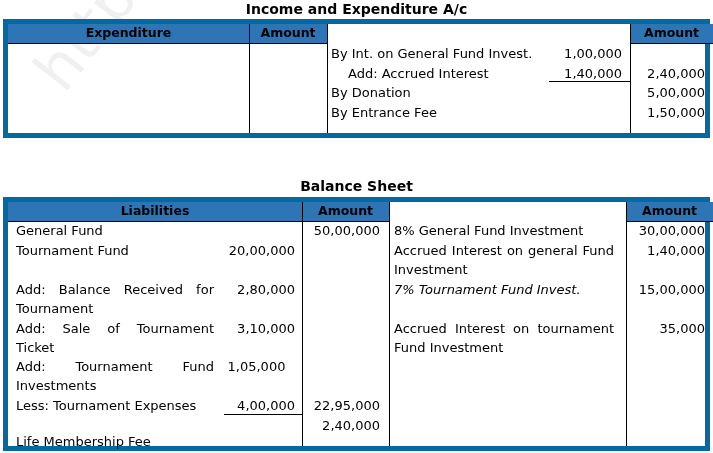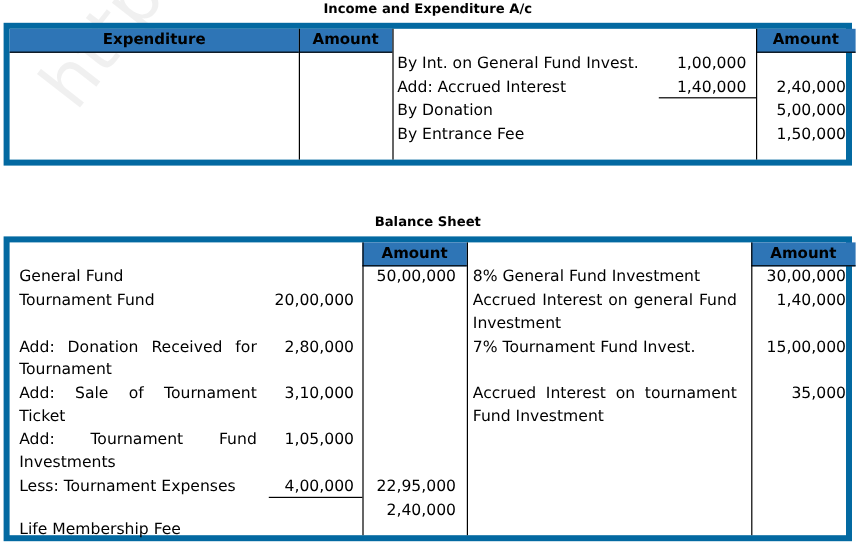--- a/index.html
+++ b/index.html
@@ -1,18 +1,18 @@
 <!DOCTYPE html>
 <html><head>
 <meta charset="utf-8">
 <style>
   html, body { margin: 0; padding: 0; background: #ffffff; }
   body { width: 713px; height: 453px; position: relative; overflow: hidden;
          font-family: "DejaVu Sans", "Liberation Sans", sans-serif; font-size: 13px; color: #000; }
-  .title { position: absolute; font-weight: bold; font-size: 11px; text-align: center; }
+  .title { position: absolute; font-weight: bold; font-size: 14px; text-align: center; }
   .box { position: absolute; border: 5px solid #0369a1; box-sizing: border-box; padding-left: 20px; }
   .hdr { position: absolute; background: #2e75b6; color: #000; font-weight: bold; font-size: 12.5px;
          text-align: center; line-height: 18px; border-bottom: 1px solid #000; box-sizing: border-box; top: 0; height: 20px; }
   .vline { position: absolute; top: 0; bottom: 0; width: 1px; background: #000; }
   .t { position: absolute; white-space: nowrap; line-height: 19px; }
   .r { text-align: right; }
   .ul { position: absolute; height: 1px; background: #000; }
   .watermark { position: absolute; left: 20px; top: 60px; font-size: 60px; color: rgba(0,0,0,0.06);
                transform: rotate(-52deg); transform-origin: left top; white-space: nowrap; pointer-events: none; }
 </style>
@@ -28,65 +28,66 @@
   <div class="hdr" style="left:622px;width:83px;">Amount</div>
   <div class="vline" style="left:241px;"></div>
   <div class="vline" style="left:319px;"></div>
   <div class="vline" style="left:622px;"></div>
 
   <div>
     <span class="t" style="left:323px;top:20px;">By Int. on General Fund Invest.</span>
     <span class="t r" style="left:540px;width:74px;top:20px;">1,00,000</span>
   </div>
   <div>
-    <span class="t" style="left:323px;top:40px;">Add: Accrued Interest</span>
+    <span class="t" style="left:340px;top:40px;">Add: Accrued Interest</span>
     <span class="t r" style="left:540px;width:74px;top:40px;">1,40,000</span>
     <span class="t r" style="left:625px;width:72px;top:40px;">2,40,000</span>
   </div>
   <div class="ul" style="left:541px;width:81px;top:57px;"></div>
   <div>
     <span class="t" style="left:323px;top:59px;">By Donation</span>
     <span class="t r" style="left:625px;width:72px;top:59px;">5,00,000</span>
   </div>
   <div>
     <span class="t" style="left:323px;top:79px;">By Entrance Fee</span>
     <span class="t r" style="left:625px;width:72px;top:79px;">1,50,000</span>
   </div>
 </div>
 
 <div class="title" style="left:0;width:713px;top:178px;">Balance Sheet</div>
 <div class="box" style="left:3px;top:197px;width:707px;height:254px;">
+  <div class="hdr" style="left:0;width:294px;">Liabilities</div>
   <div class="hdr" style="left:294px;width:87px;">Amount</div>
   <div class="hdr" style="left:618px;width:87px;">Amount</div>
   <div class="vline" style="left:294px;"></div>
   <div class="vline" style="left:381px;"></div>
   <div class="vline" style="left:618px;"></div>
 
   <div>
     <span class="t" style="left:8px;top:19px;">General Fund</span>
     <span class="t r" style="left:297px;width:75px;top:19px;text-align:right;">50,00,000</span>
   </div>
   <div>
     <span class="t" style="left:8px;top:39px;">Tournament Fund</span>
     <span class="t r" style="left:210px;width:77px;top:39px;">20,00,000</span>
   </div>
   <div>
-    <span class="t" style="left:8px;top:78px;width:198px;text-align:justify;text-align-last:justify;">Add: Donation Received for</span>
+    <span class="t" style="left:8px;top:78px;width:198px;text-align:justify;text-align-last:justify;">Add: Balance Received for</span>
     <span class="t" style="left:8px;top:97px;">Tournament</span>
     <span class="t r" style="left:210px;width:77px;top:78px;">2,80,000</span>
   </div>
   <div>
     <span class="t" style="left:8px;top:117px;width:198px;text-align:justify;text-align-last:justify;">Add: Sale of Tournament</span>
     <span class="t" style="left:8px;top:136px;">Ticket</span>
     <span class="t r" style="left:210px;width:77px;top:117px;">3,10,000</span>
   </div>
   <div>
     <span class="t" style="left:8px;top:155px;width:198px;text-align:justify;text-align-last:justify;">Add: Tournament Fund</span>
     <span class="t" style="left:8px;top:174px;">Investments</span>
-    <span class="t r" style="left:210px;width:77px;top:155px;">1,05,000</span>
+    <span class="t r" style="left:210px;width:77px;top:155px;text-align:center;">1,05,000</span>
   </div>
   <div>
     <span class="t" style="left:8px;top:194px;">Less: Tournament Expenses</span>
     <span class="t r" style="left:210px;width:77px;top:194px;">4,00,000</span>
     <span class="t r" style="left:297px;width:75px;top:194px;text-align:right;">22,95,000</span>
   </div>
   <div class="ul" style="left:216px;width:78px;top:212px;"></div>
   <div>
     <span class="t" style="left:8px;top:214px;margin-top:16px;">Life Membership Fee</span>
     <span class="t r" style="left:297px;width:75px;top:214px;">2,40,000</span>
@@ -95,21 +96,21 @@
   <div>
     <span class="t" style="left:386px;top:19px;">8% General Fund Investment</span>
     <span class="t r" style="left:620px;width:77px;top:19px;">30,00,000</span>
   </div>
   <div>
     <span class="t" style="left:386px;top:39px;width:220px;text-align:justify;text-align-last:justify;">Accrued Interest on general Fund</span>
     <span class="t" style="left:386px;top:58px;">Investment</span>
     <span class="t r" style="left:620px;width:77px;top:39px;">1,40,000</span>
   </div>
   <div>
-    <span class="t" style="left:386px;top:78px;">7% Tournament Fund Invest.</span>
+    <span class="t" style="left:386px;top:78px;font-style:italic;">7% Tournament Fund Invest.</span>
     <span class="t r" style="left:620px;width:77px;top:78px;">15,00,000</span>
   </div>
   <div>
     <span class="t" style="left:386px;top:117px;width:220px;text-align:justify;text-align-last:justify;">Accrued Interest on tournament</span>
     <span class="t" style="left:386px;top:136px;">Fund Investment</span>
     <span class="t r" style="left:620px;width:77px;top:117px;">35,000</span>
   </div>
 </div>
 
 </body></html>

